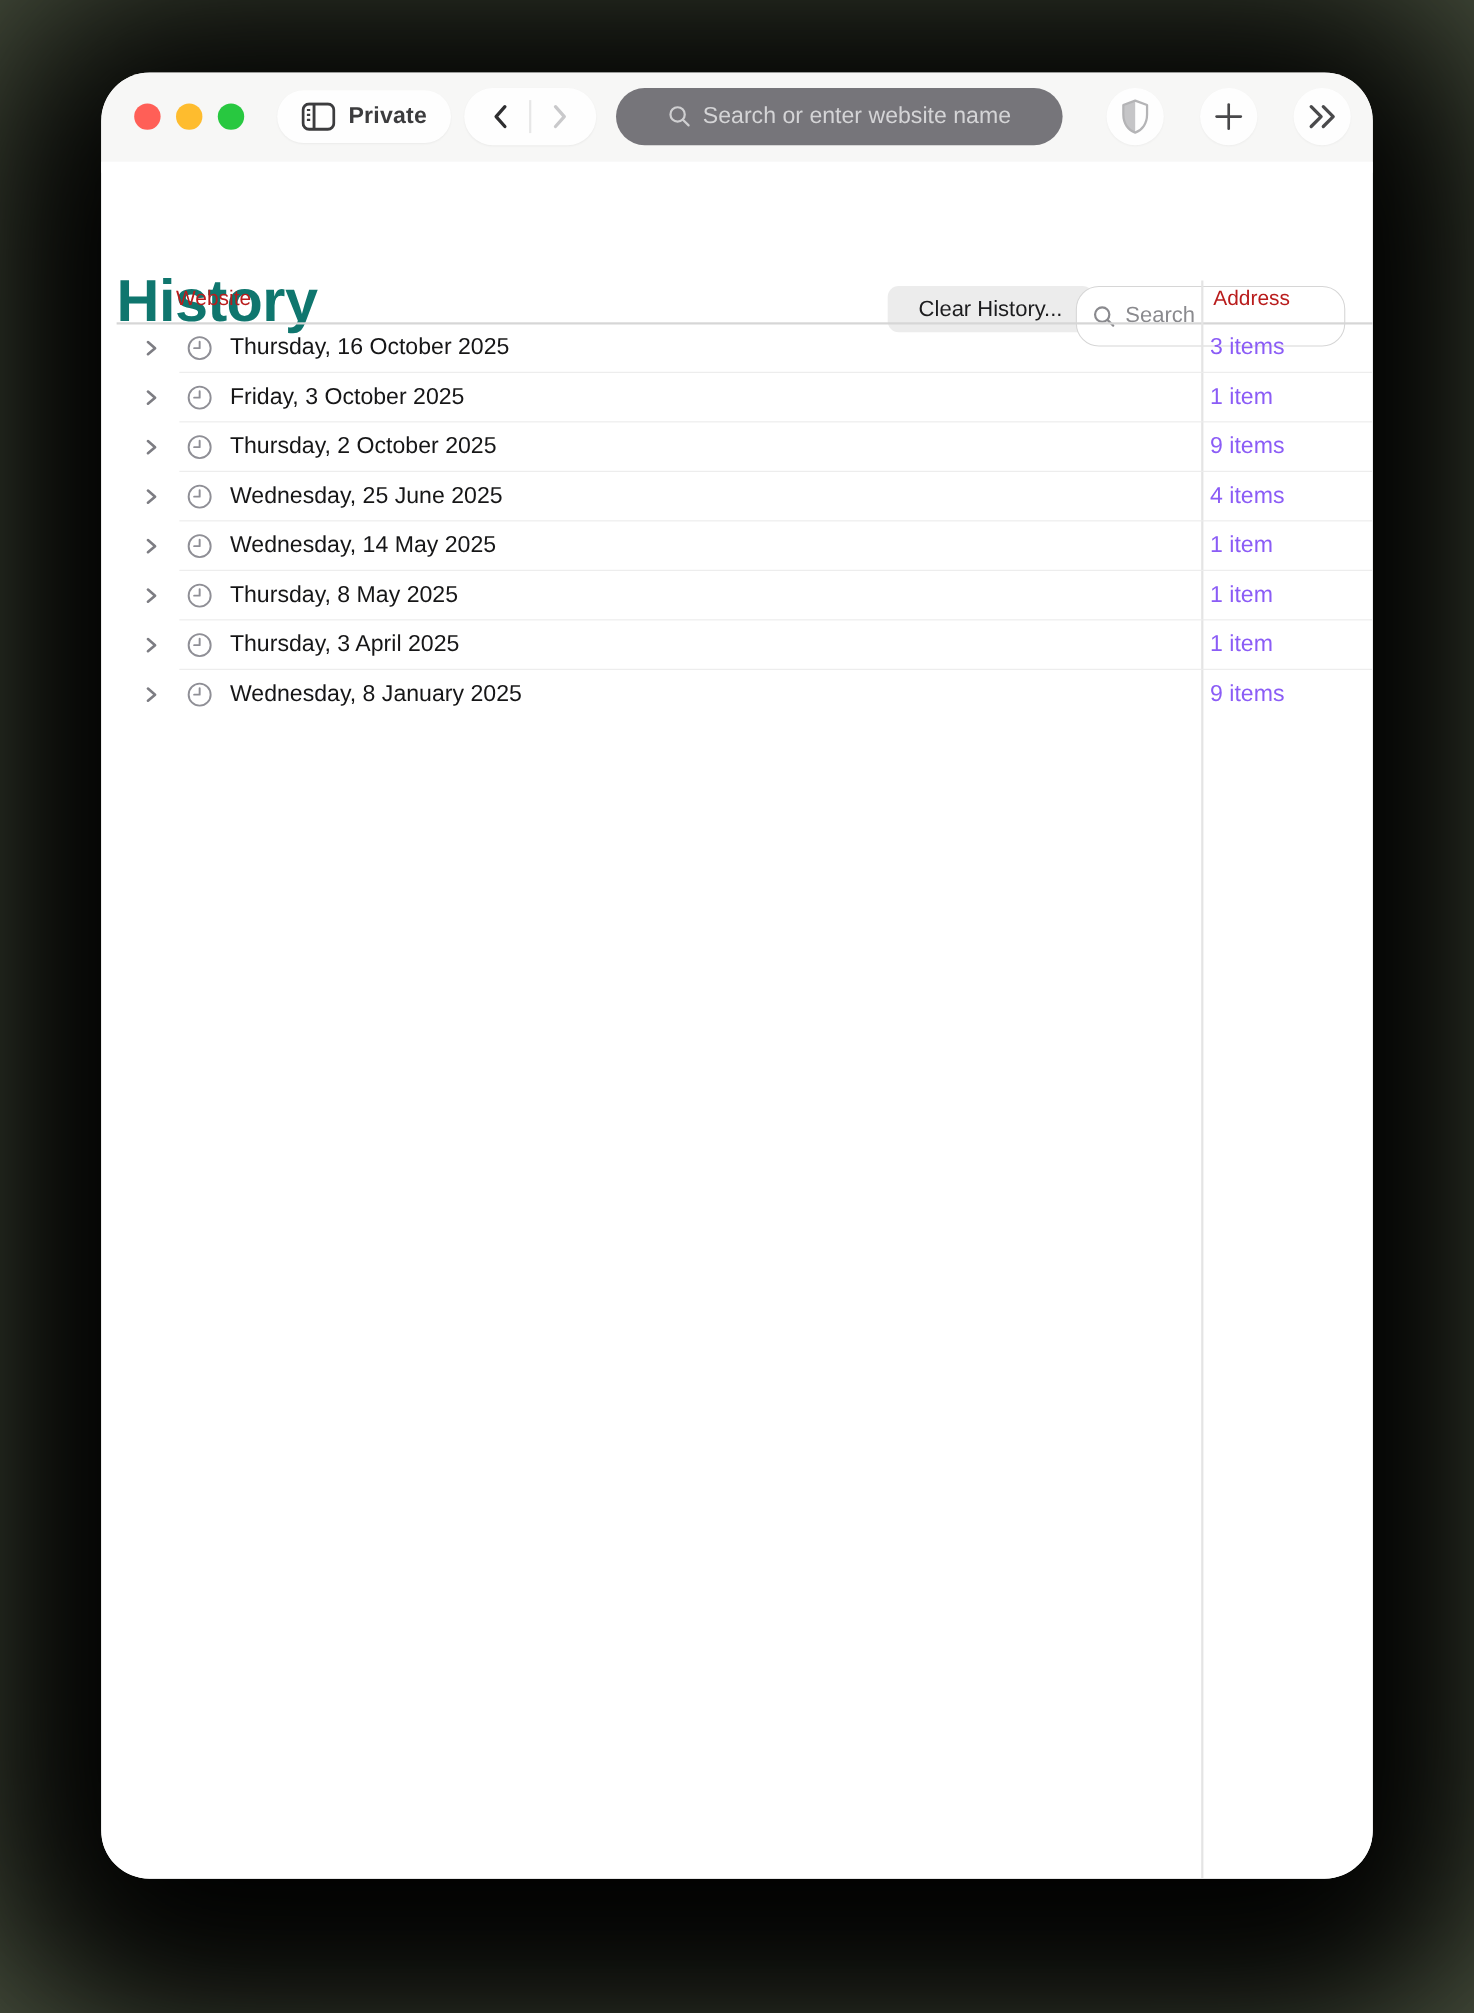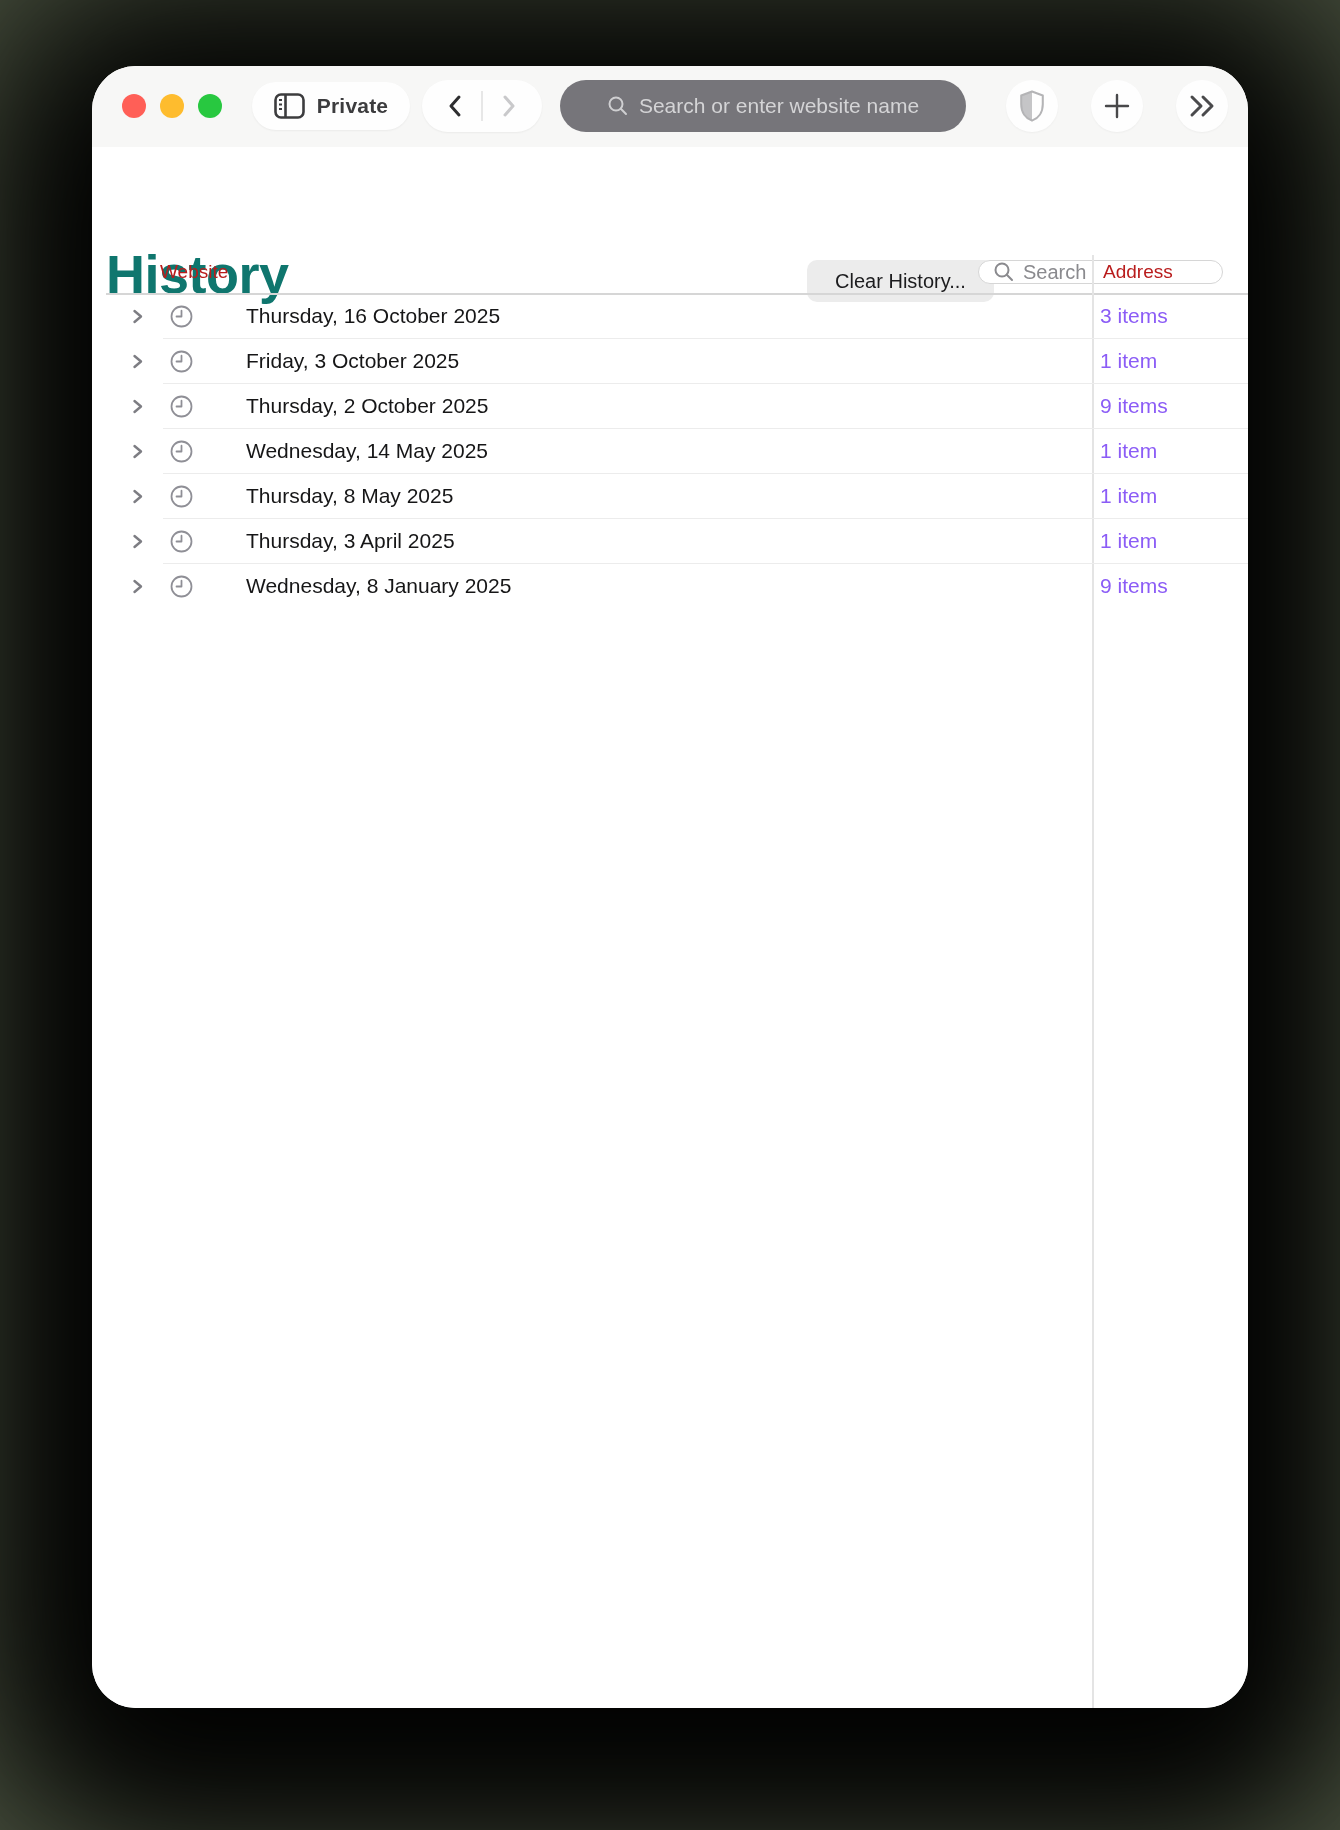--- a/index.html
+++ b/index.html
@@ -54,21 +54,21 @@
     position:absolute; left:14px; top:96px;
     font-size:54px; font-weight:700; color:#0f766e; letter-spacing:-0.5px;
   }
   .clear-btn {
     position:absolute; left:681px; top:113px; width:187px; height:42px;
     background:#ececec; border:none; border-radius:10px;
     font-family:"Liberation Sans", sans-serif;
     font-size:20px; color:#1c1c1e; text-align:center; line-height:42px;margin-left:34px;
   }
   .searchfield {
-    position:absolute; left:886px; top:113px; width:245px; height:24px;
+    position:absolute; left:886px; top:113px; width:245px; height:55px;
     border:1.5px solid #d6d6d6; border-radius:21px; background:#fff;
     display:flex; align-items:center; gap:8px; padding-left:14px;text-align:center;
   }
   .searchfield span { font-size:20px; color:#8a8a8e; }
   .colhead { position:absolute; top:114px; font-size:19px; color:#b91c1c; }
   .colhead.website { left:68px; }
   .colhead.address { left:1011px; }
   .headline {
     position:absolute; left:14px; right:0; top:146px; height:1.5px; background:#d6d6d6;
   }
@@ -77,21 +77,21 @@
   }
   .rows { position:absolute; left:0; right:0; top:147px; }
   .row { position:relative; height:45px; }
   .row:not(:last-child)::after {
     content:''; position:absolute; left:71px; right:0; bottom:0;
     height:1.5px; background:#ececec;
   }
   .row .disclosure { position:absolute; left:39px; top:14px; line-height:0; }
   .row .clockic { position:absolute; left:77px; top:10px; line-height:0; }
   .row .date {
-    position:absolute; left:117px; top:10px; font-size:21px; color:#161617;margin-left:37px;
+    position:absolute; left:117px; top:10px; font-size:21px; color:#161617;
   }
   .row .count {
     position:absolute; left:1008px; top:10px; font-size:21px; color:#8b5cf6;
   }
 </style>
 </head>
 <body>
 
 <div class="window">
 
@@ -214,20 +214,31 @@
           <span class="count">9 items</span>
         </div>
         <div class="row">
           <span class="disclosure"><svg width="13" height="17" viewBox="0 0 13 17">
               <path d="M3.5 3 L10 8.5 L3.5 14" fill="none" stroke="#7d7d83" stroke-width="2.4" stroke-linecap="round" stroke-linejoin="round"></path>
             </svg></span>
           <span class="clockic"><svg width="25" height="25" viewBox="0 0 24 24">
               <circle cx="12" cy="12" r="9.6" fill="none" stroke="#8f8f96" stroke-width="1.7"></circle>
               <path d="M12 6.4 V12 H7.2" fill="none" stroke="#8f8f96" stroke-width="1.7" stroke-linecap="round" stroke-linejoin="round"></path>
             </svg></span>
+          <span class="date">Wednesday, 25 June 2025</span>
+          <span class="count">4 items</span>
+        </div>
+        <div class="row">
+          <span class="disclosure"><svg width="13" height="17" viewBox="0 0 13 17">
+              <path d="M3.5 3 L10 8.5 L3.5 14" fill="none" stroke="#7d7d83" stroke-width="2.4" stroke-linecap="round" stroke-linejoin="round"></path>
+            </svg></span>
+          <span class="clockic"><svg width="25" height="25" viewBox="0 0 24 24">
+              <circle cx="12" cy="12" r="9.6" fill="none" stroke="#8f8f96" stroke-width="1.7"></circle>
+              <path d="M12 6.4 V12 H7.2" fill="none" stroke="#8f8f96" stroke-width="1.7" stroke-linecap="round" stroke-linejoin="round"></path>
+            </svg></span>
           <span class="date">Wednesday, 14 May 2025</span>
           <span class="count">1 item</span>
         </div>
         <div class="row">
           <span class="disclosure"><svg width="13" height="17" viewBox="0 0 13 17">
               <path d="M3.5 3 L10 8.5 L3.5 14" fill="none" stroke="#7d7d83" stroke-width="2.4" stroke-linecap="round" stroke-linejoin="round"></path>
             </svg></span>
           <span class="clockic"><svg width="25" height="25" viewBox="0 0 24 24">
               <circle cx="12" cy="12" r="9.6" fill="none" stroke="#8f8f96" stroke-width="1.7"></circle>
               <path d="M12 6.4 V12 H7.2" fill="none" stroke="#8f8f96" stroke-width="1.7" stroke-linecap="round" stroke-linejoin="round"></path>

